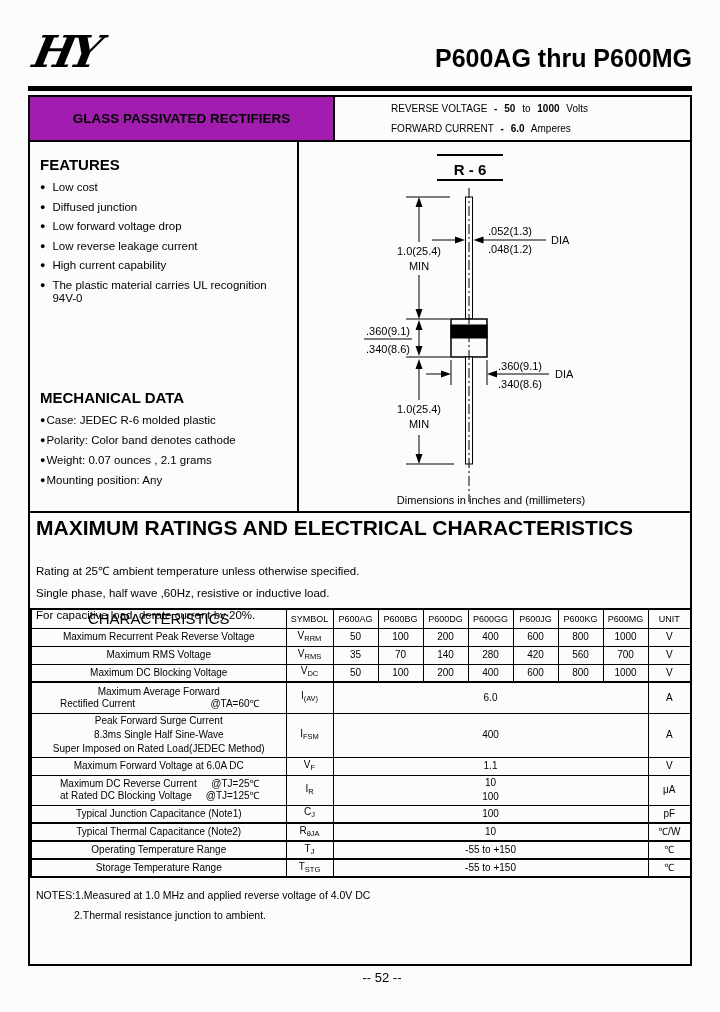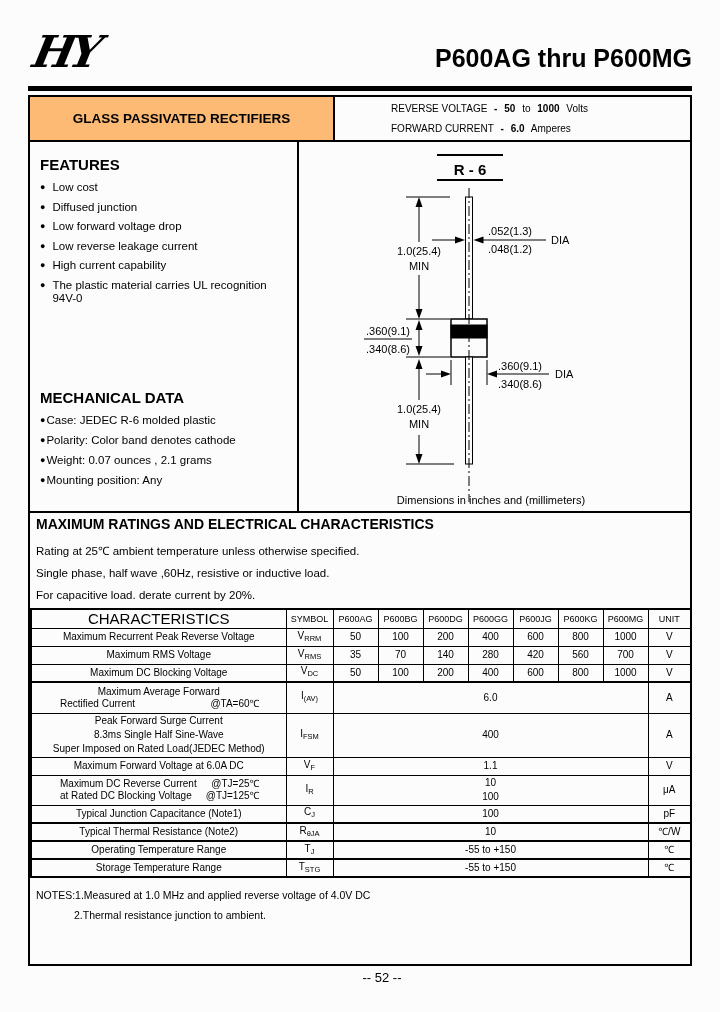--- a/index.html
+++ b/index.html
@@ -8,21 +8,21 @@
 
   .logo { position:absolute; left:34px; top:26px; font-family:"DejaVu Serif", serif;
           font-style:italic; font-weight:bold; font-size:44px; letter-spacing:-5px;
           transform:skewX(-12deg); }
   .doc-title { position:absolute; right:28px; top:44px; font-size:25px; font-weight:bold; letter-spacing:0; }
   .top-rule { position:absolute; left:28px; top:86px; width:664px; height:5px; background:#000; }
 
   .frame { position:absolute; left:28px; top:95px; width:664px; height:871px; border:2px solid #000; background:#fcfcfc; }
 
   .hdr-row { display:flex; height:45px; border-bottom:2px solid #000; }
-  .hdr-left { width:305px; background:#fdba74; border-right:2px solid #000;
+  .hdr-left { width:305px; background:#a21caf; border-right:2px solid #000;
               display:flex; align-items:center; justify-content:center;
               font-weight:bold; font-size:13.5px; }
   .hdr-right { flex:1; padding-left:56px; display:flex; flex-direction:column; justify-content:center;
                font-size:10px; line-height:20px; }
   .hdr-right .b { font-weight:bold; }
   .hdr-right span { margin-right:4px; }
 
   .main-row { display:flex; height:371px; border-bottom:2px solid #000; }
   .feat-col { width:269px; border-right:2px solid #000; padding:8px 6px 0 10px; }
   .diag-col { flex:1; position:relative; }
@@ -36,21 +36,21 @@
   ul.mech .blt { margin-right:1px; }
   .mech-title { margin-top:84px; }
   ul.mech li { margin-bottom:7px; }
 
   .diag { position:absolute; left:0; top:0; }
   .diag text { font-size:11px; font-family:"Liberation Sans", sans-serif; fill:#000; }
   .diag text.big { font-size:15px; font-weight:bold; }
   .diag line, .diag rect { stroke:#000; }
 
   .ratings { height:95px; padding:3px 6px 0 6px; }
-  .ratings-title { font-size:14px; font-weight:bold; margin-bottom:8px; }
+  .ratings-title { font-size:21px; font-weight:bold; margin-bottom:20px; }
   .ratings-line { font-size:11.5px; line-height:22px; }
 
   table.specs { width:100%; border-collapse:collapse; table-layout:fixed; }
   table.specs td, table.specs th { border:1px solid #000; font-weight:normal;
       font-size:10px; text-align:center; vertical-align:middle; padding:0; line-height:12px; }
   table.specs { border:2px solid #000; }
   tr.hdr th { height:19px; font-size:9px; }
   tr.hdr th.char-h { font-size:15px; }
   td.char { text-align:left; padding:1px 2px 1px 4px; font-size:10.5px; }
   tr.h1 { height:18px; }
@@ -326,21 +326,21 @@
         </td>
         <td>μA</td>
       </tr>
       <tr class="h1">
         <td class="char">Typical Junction  Capacitance (Note1)</td>
         <td><span>C</span><span class="syms">J</span></td>
         <td colspan="7">100</td>
         <td>pF</td>
       </tr>
       <tr class="h1 thick">
-        <td class="char">Typical Thermal Resistance (Note2)</td>
+        <td class="char">Typical Thermal Capacitance (Note2)</td>
         <td><span>R</span><span class="syms">θJA</span></td>
         <td colspan="7">10</td>
         <td>℃/W</td>
       </tr>
       <tr class="h1 thick">
         <td class="char">Operating Temperature Range</td>
         <td><span>T</span><span class="syms">J</span></td>
         <td colspan="7">-55 to +150</td>
         <td>℃</td>
       </tr>

